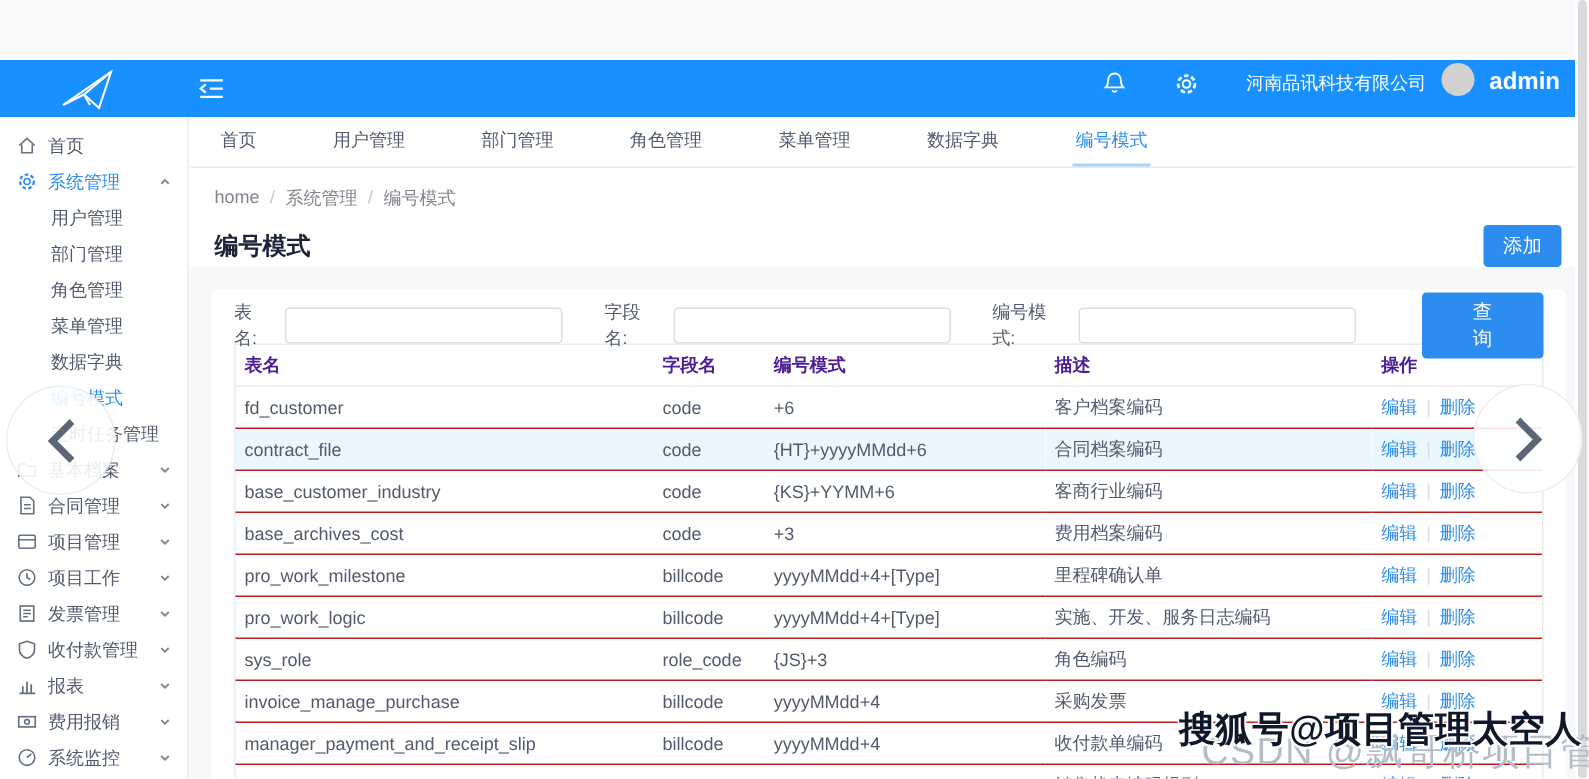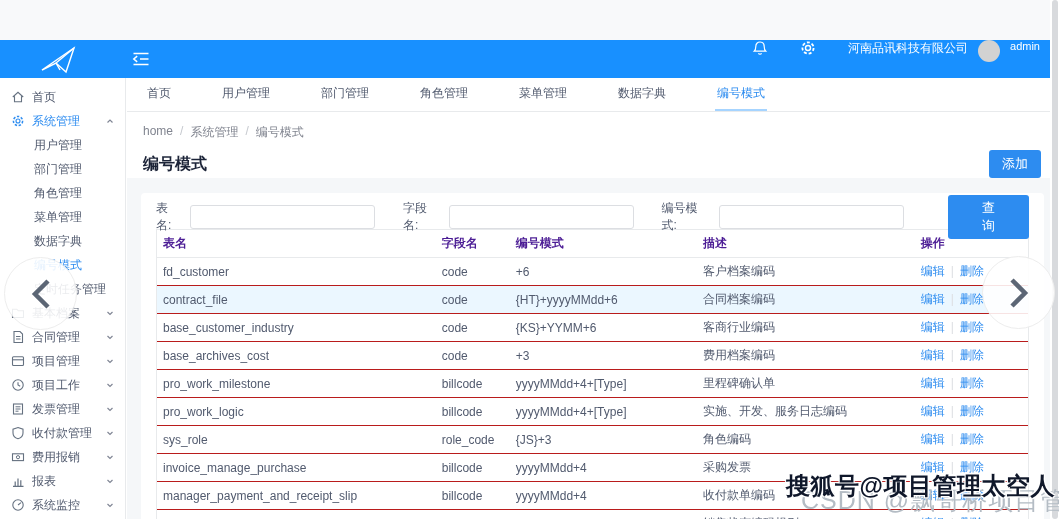--- a/index.html
+++ b/index.html
@@ -8,25 +8,25 @@
     position: relative; overflow: hidden; background:#fff;
     font-family: "Liberation Sans", "DejaVu Sans", sans-serif;
     font-size: 12px; color:#515a6e;
   }
   
   .topstrip { position:absolute; left:0; top:0; width:100%; height:40px; background:#f8f9fa; }
   
   .appbar { position:absolute; left:0; top:40px; right:9px; height:38px; background:#1890ff; }
   .logo { position:absolute; left:36px; top:3px; }
   .collapse { position:absolute; left:132px; top:10px; cursor:pointer; }
-  .appbar-right { position:absolute; right:10px; top:0; height:24px; display:flex; align-items:flex-start; gap:10px; color:#fff; }
+  .appbar-right { position:absolute; right:10px; top:0; height:24px; display:flex; align-items:flex-end; gap:10px; color:#fff; }
   .appbar-right .gap { width:12px; }
   .company { font-size:12px; white-space:nowrap; }
   .avatar { width:22px; height:22px; border-radius:50%; background:#d2d2d2; display:inline-block; cursor:pointer; }
-  .username { font-size:11px; font-weight:normal; cursor:pointer; }
+  .username { font-size:16px; font-weight:bold; cursor:pointer; }
   .hicon { cursor:pointer; display:block; }
   
   .sidebar { position:absolute; left:0; top:78px; bottom:0; width:126px; background:#fff; border-right:1px solid #e8eaec; padding-top:7px; z-index:2; }
   .side-row { height:24px; display:flex; align-items:center; gap:7px; padding:0 10px 0 11px; cursor:pointer; white-space:nowrap; }
   .side-row .caret { margin-left:auto; }
   .side-child { height:24px; display:flex; align-items:center; padding-left:34px; cursor:pointer; white-space:nowrap; }
   .blue { color:#2d8cf0; }
   .sicon { flex:none; color:#657180; }
   .blue .sicon { color:#2d8cf0; }
   
@@ -191,33 +191,33 @@
     <svg class="sicon" width="14" height="14" viewBox="0 0 14 14">
         <path d="M7 1.5 L12 3.2 V7 C12 10 9.8 12 7 12.8 C4.2 12 2 10 2 7 V3.2 Z" fill="none" stroke="currentColor" stroke-width="1.1"></path>
       </svg>
     <span>收付款管理</span>
     <svg class="caret" width="10" height="10" viewBox="0 0 10 10">
         <path d="M2.5 4 L5 6.5 L7.5 4" fill="none" stroke="#808695" stroke-width="1.2"></path>
       </svg>
   </div>
   <div class="side-row">
     <svg class="sicon" width="14" height="14" viewBox="0 0 14 14">
+        <path d="M2 12.3 H12.5 M4.2 11.8 V7.5 M7 11.8 V4.5 M9.8 11.8 V6.2" fill="none" stroke="currentColor" stroke-width="1.2"></path>
+      </svg>
+    <span>报表</span>
+    <svg class="caret" width="10" height="10" viewBox="0 0 10 10">
+        <path d="M2.5 4 L5 6.5 L7.5 4" fill="none" stroke="#808695" stroke-width="1.2"></path>
+      </svg>
+  </div>
+  <div class="side-row">
+    <svg class="sicon" width="14" height="14" viewBox="0 0 14 14">
         <rect x="1.5" y="3.8" width="11" height="6.8" fill="none" stroke="currentColor" stroke-width="1.1"></rect>
         <circle cx="7" cy="7.2" r="1.6" fill="none" stroke="currentColor" stroke-width="1"></circle>
       </svg>
     <span>费用报销</span>
-    <svg class="caret" width="10" height="10" viewBox="0 0 10 10">
-        <path d="M2.5 4 L5 6.5 L7.5 4" fill="none" stroke="#808695" stroke-width="1.2"></path>
-      </svg>
-  </div>
-  <div class="side-row">
-    <svg class="sicon" width="14" height="14" viewBox="0 0 14 14">
-        <path d="M2 12.3 H12.5 M4.2 11.8 V7.5 M7 11.8 V4.5 M9.8 11.8 V6.2" fill="none" stroke="currentColor" stroke-width="1.2"></path>
-      </svg>
-    <span>报表</span>
     <svg class="caret" width="10" height="10" viewBox="0 0 10 10">
         <path d="M2.5 4 L5 6.5 L7.5 4" fill="none" stroke="#808695" stroke-width="1.2"></path>
       </svg>
   </div>
   <div class="side-row">
     <svg class="sicon" width="14" height="14" viewBox="0 0 14 14">
         <circle cx="7" cy="7" r="5.2" fill="none" stroke="currentColor" stroke-width="1.1"></circle>
         <path d="M7 7 L10 4.6" fill="none" stroke="currentColor" stroke-width="1.1"></path>
       </svg>
     <span>系统监控</span>

